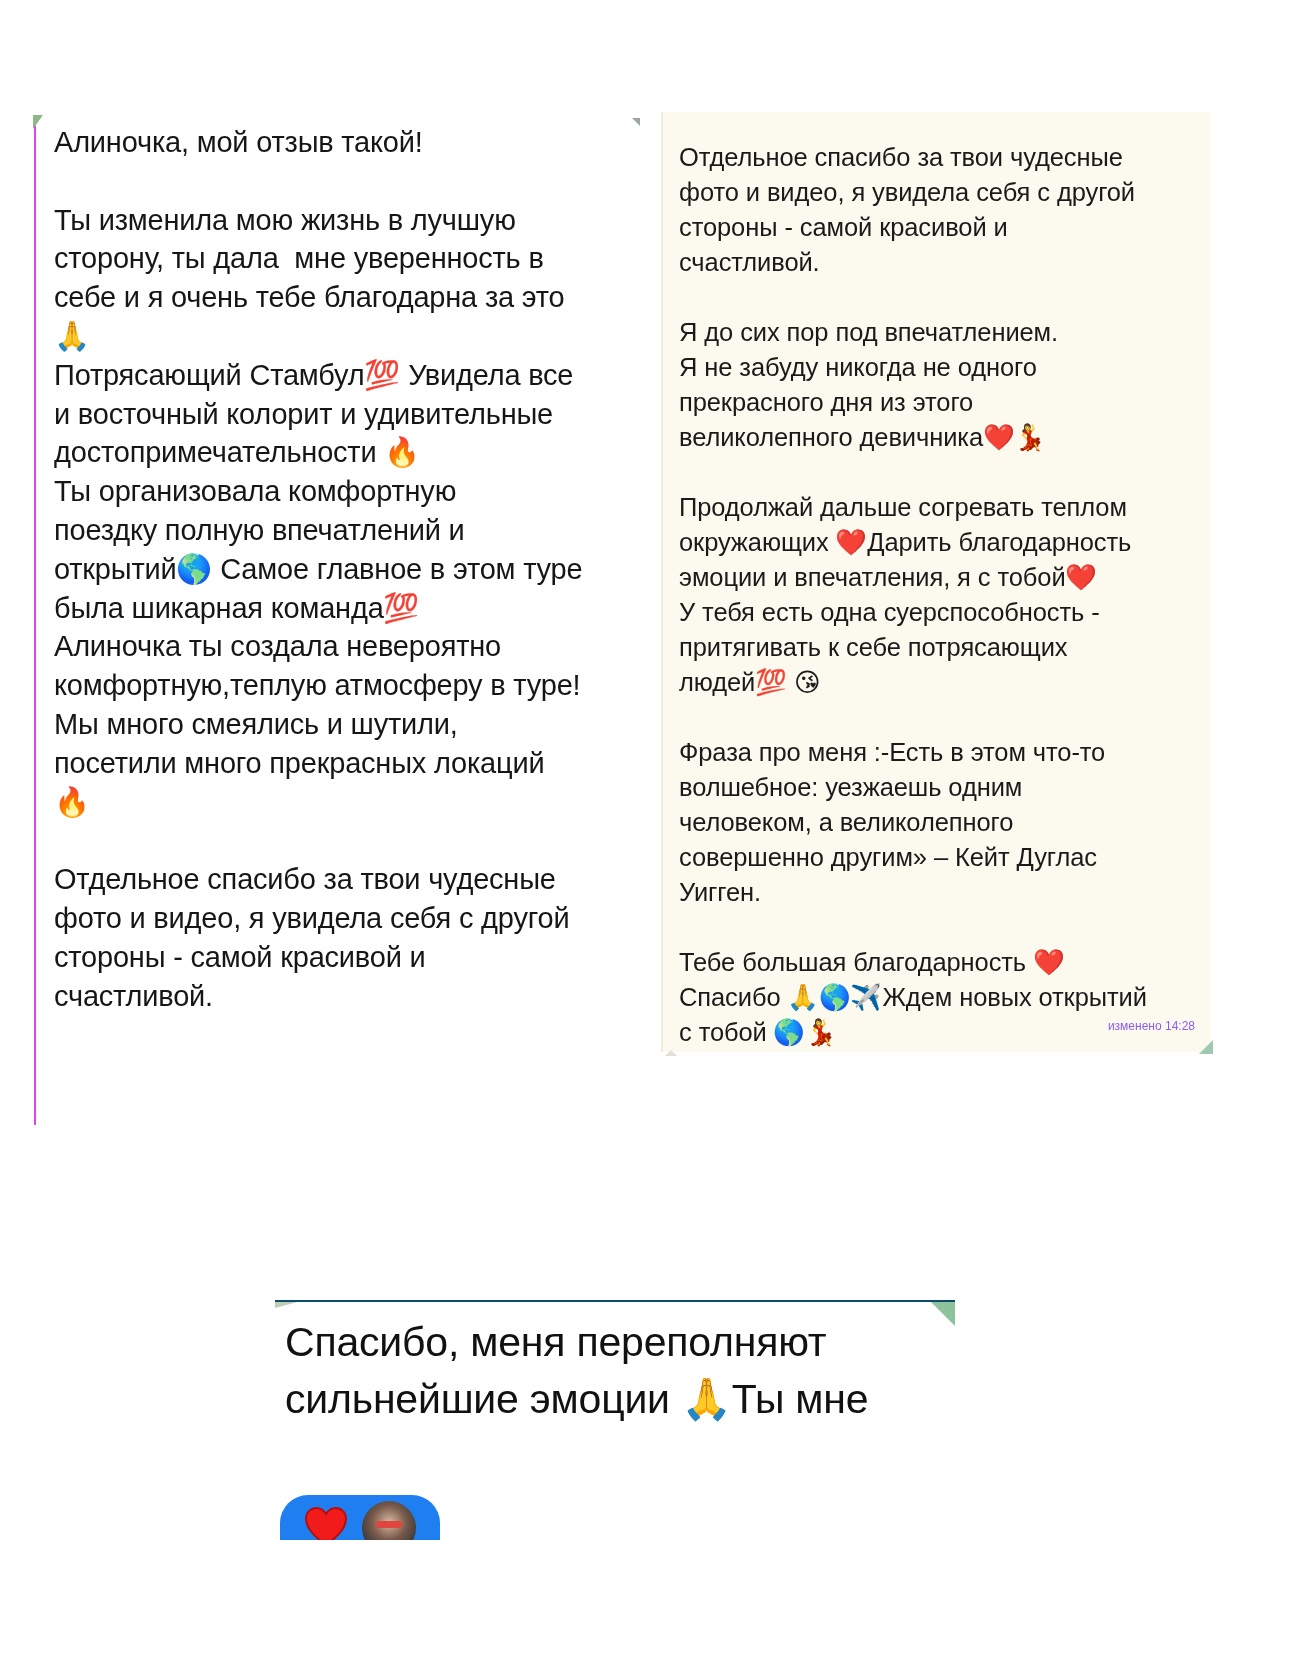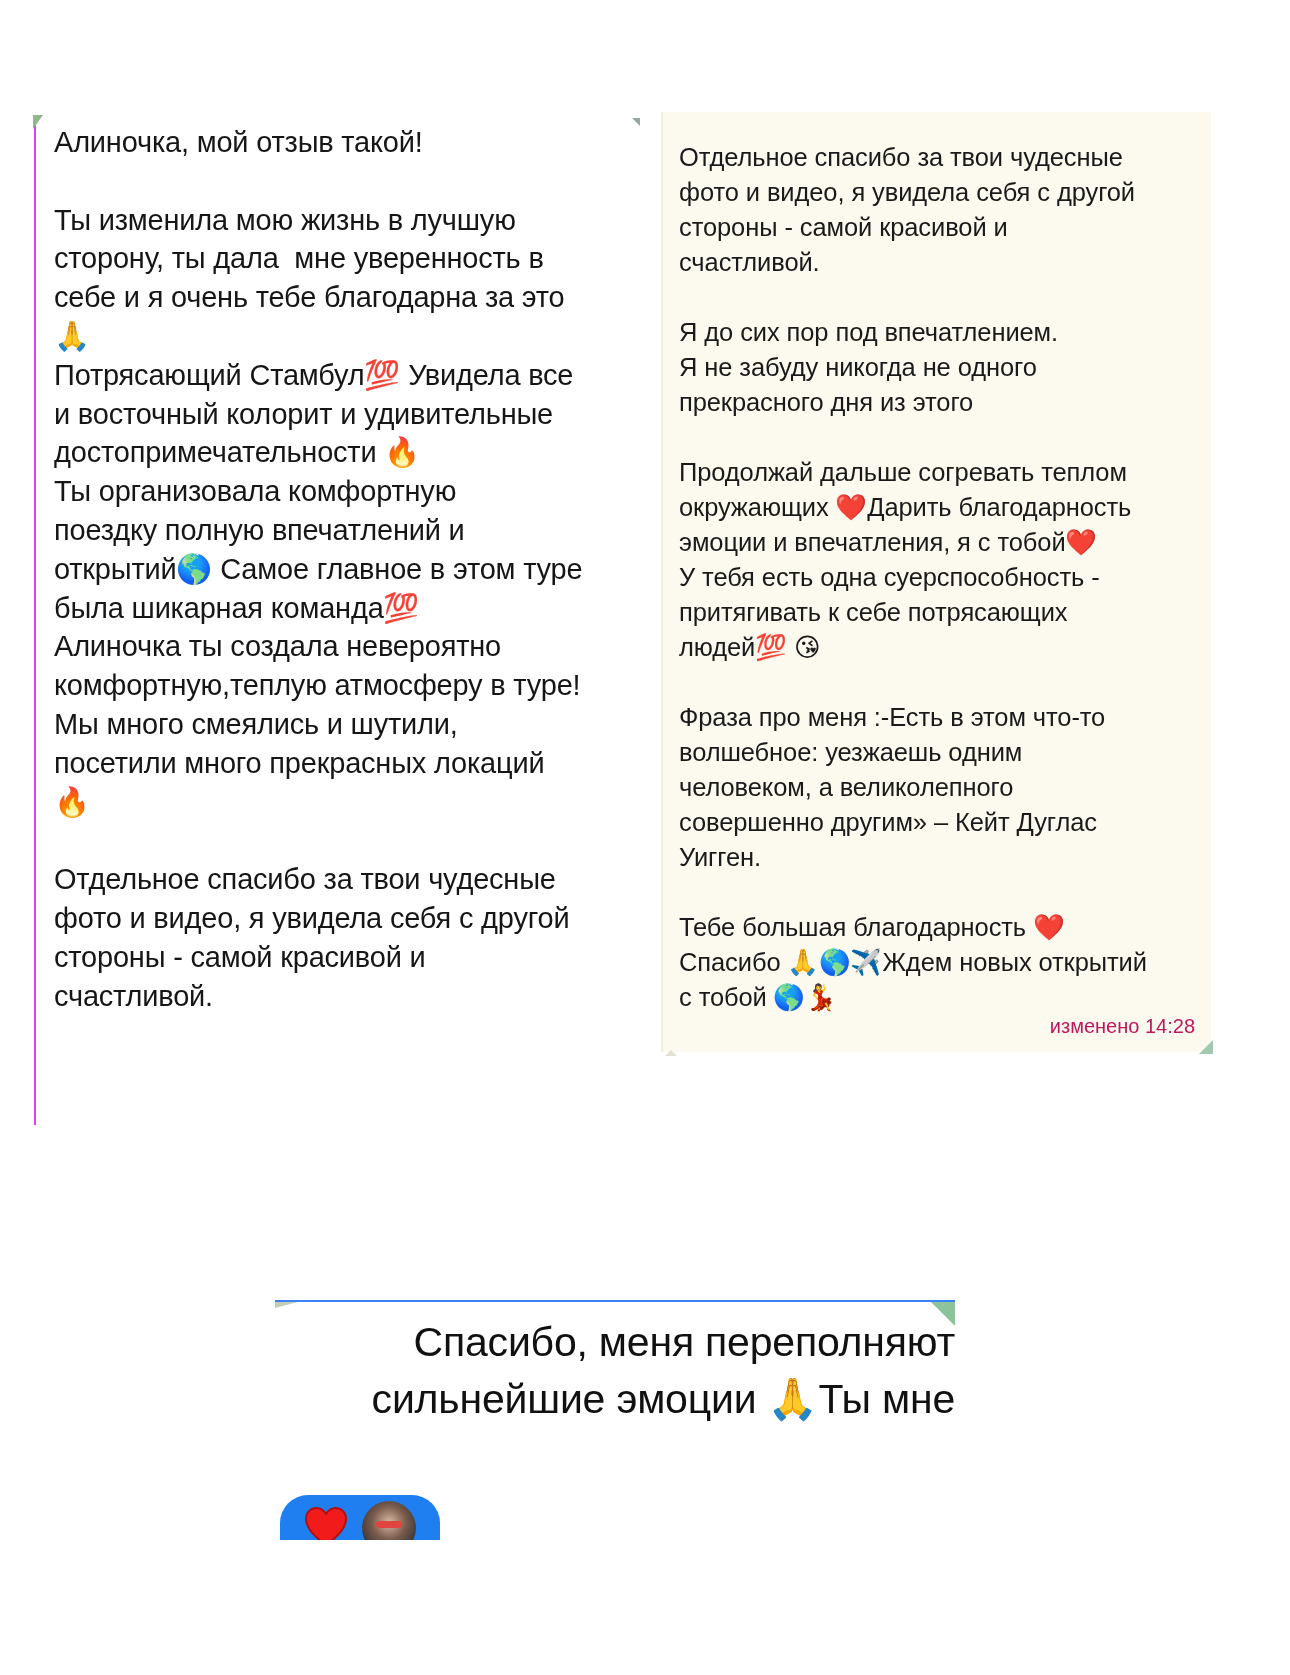--- a/index.html
+++ b/index.html
@@ -62,22 +62,22 @@
       line-height: 35px;
       letter-spacing: -0.1px;
       color: #1a1a1a;
       border-bottom-right-radius: 4px;
     }
     #right-bubble .bold { font-weight: normal; }
     #right-bubble .edited {
       position: absolute;
       right: 16px;
       bottom: 8px;
-      font-size: 20px;
-      color: #be185d;
+      font-size: 12px;
+      color: #8b5cf6;
       letter-spacing: 0;
     }
     #right-bubble .corner-br {
       position: absolute;
       right: -2px;
       bottom: -2px;
       width: 0; height: 0;
       border-bottom: 14px solid #9fcab0;
       border-left: 14px solid transparent;
     }
@@ -91,28 +91,27 @@
       border-right: 6px solid transparent;
     }
 
     
     #bottom-bubble {
       left: 275px;
       top: 1300px;
       width: 680px;
       height: 240px;
       background: #ffffff;
-      border-top: 2px solid #3b82f6;
+      border-top: 2px solid #0c4a6e;
       padding: 12px 0 0 10px;
       font-size: 41px;
       line-height: 57px;
       letter-spacing: -0.2px;
       color: #111111;
       overflow: hidden;
-      text-align: right;
     }
     #bottom-bubble .tail-left {
       position: absolute;
       left: 0; top: -2px;
       width: 0; height: 0;
       border-top: 8px solid #bfcdb5;
       border-right: 30px solid transparent;
     }
     #bottom-bubble .tail-right {
       position: absolute;
@@ -201,20 +200,21 @@
 <div class="bubble" id="right-bubble">
   <div id="right-lines">
       <span class="line">Отдельное спасибо за твои чудесные</span>
       <span class="line">фото и видео, я увидела себя с другой</span>
       <span class="line">стороны - самой красивой и</span>
       <span class="line">счастливой.</span>
       <span class="line">&nbsp;</span>
       <span class="line">Я до сих пор под впечатлением.</span>
       <span class="line">Я не забуду никогда не одного</span>
       <span class="line">прекрасного дня из этого</span>
+      <span class="line">великолепного девичника❤️💃</span>
       <span class="line">&nbsp;</span>
       <span class="line">Продолжай дальше согревать теплом</span>
       <span class="line">окружающих ❤️Дарить благодарность</span>
       <span class="line">эмоции и впечатления, я с тобой❤️</span>
       <span class="line">У тебя есть одна суерспособность -</span>
       <span class="line">притягивать к себе потрясающих</span>
       <span class="line">людей💯 😘</span>
       <span class="line">&nbsp;</span>
     </div>
   <span class="line"><span>Фраза про меня :-</span><span class="bold">Есть в этом что-то</span></span>

